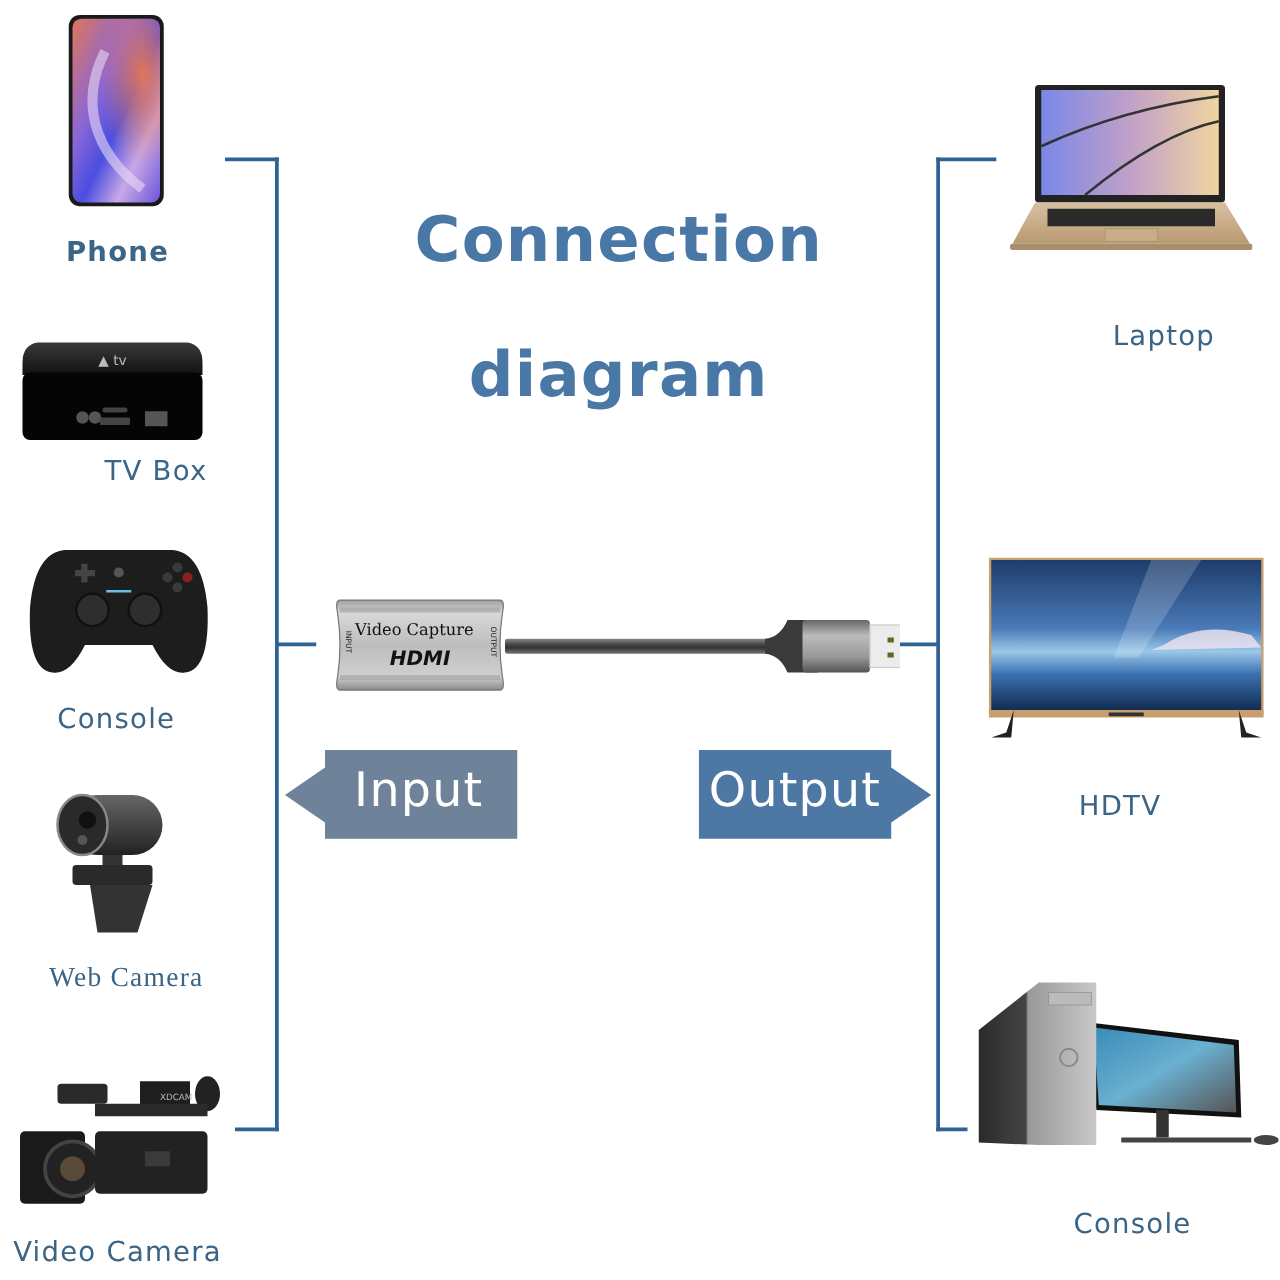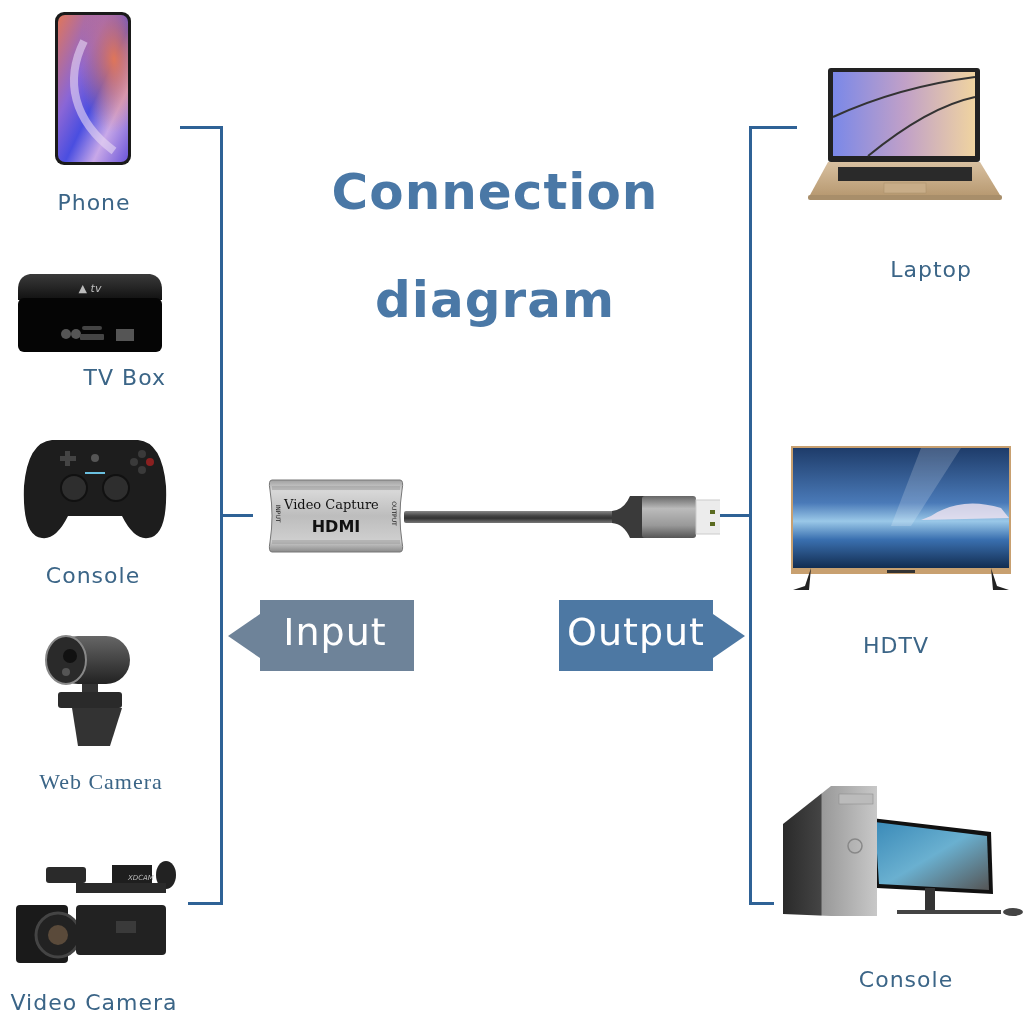--- a/index.html
+++ b/index.html
@@ -1,21 +1,21 @@
 <!DOCTYPE html>
 <html><head>
 <meta charset="utf-8">
 <style>
   html, body { margin:0; padding:0; background:#ffffff; }
   body { width:1024px; height:1024px; position:relative; overflow:hidden; font-family:"DejaVu Sans", sans-serif; }
   .abs { position:absolute; }
   .title { position:absolute; left:300px; width:390px; text-align:center; color:#4a78a6; font-weight:bold; font-family:"DejaVu Sans", sans-serif; font-size:50px; letter-spacing:1px;margin-top:45px; }
   .label { position:absolute; color:#3b6587; font-family:"DejaVu Sans", sans-serif; font-size:22px; text-align:center; letter-spacing:1px; }
   .line { position:absolute; background:#2f6296; }
-  .device { position:absolute;font-style:italic; }
+  .device { position:absolute; }
   .arrow-label { position:absolute; color:#ffffff; font-family:"DejaVu Sans", sans-serif; font-size:38px; font-weight:normal; text-align:center; letter-spacing:1px; }
 </style>
 </head>
 <body>
 
 <div class="title" style="top:118px;">Connection</div>
 <div class="title" style="top:226px;">diagram</div>
 
 <div class="line" style="left:220px; top:126px; width:3px; height:779px;"></div>
 <div class="line" style="left:180px; top:126px; width:43px; height:3px;"></div>
@@ -41,21 +41,21 @@
         <stop offset="0" stop-color="#f07a4a" stop-opacity="0.9"></stop>
         <stop offset="1" stop-color="#f07a4a" stop-opacity="0"></stop>
       </radialGradient>
     </defs>
     <rect x="1" y="1" width="76" height="153" rx="9" fill="#1a1a1a"></rect>
     <rect x="4" y="4" width="70" height="147" rx="7" fill="url(#phg)"></rect>
     <rect x="4" y="4" width="70" height="147" rx="7" fill="url(#phr)"></rect>
     <path d="M30 30 C 10 70, 20 110, 60 140" stroke="#e8d8f4" stroke-width="8" fill="none" opacity="0.6"></path>
   </svg>
 </div>
-<div class="label" style="left:20px; top:190px; width:148px;">Phone</div>
+<div class="label" style="left:20px; top:190px; width:148px;font-weight:bold;">Phone</div>
 
 <div class="device" style="left:16px; top:272px; width:148px; height:84px;">
   <svg width="148" height="84" viewBox="0 0 148 84">
     <defs>
       <linearGradient id="tvb" x1="0" y1="0" x2="0" y2="1">
         <stop offset="0" stop-color="#3a3a3a"></stop>
         <stop offset="1" stop-color="#111"></stop>
       </linearGradient>
     </defs>
     <path d="M14 2 L134 2 Q146 4 146 18 L146 28 L2 28 L2 18 Q2 4 14 2 Z" fill="url(#tvb)"></path>
@@ -132,21 +132,21 @@
         <stop offset="0.85" stop-color="#cfcfcf"></stop>
         <stop offset="1" stop-color="#8a8a8a"></stop>
       </linearGradient>
     </defs>
     <path d="M6 2 L134 2 Q138 2 136 12 Q132 38 136 64 Q138 74 134 74 L6 74 Q2 74 4 64 Q8 38 4 12 Q2 2 6 2 Z" fill="url(#cap)" stroke="#777" stroke-width="1"></path>
     <rect x="6" y="8" width="128" height="4" fill="#999" opacity="0.5"></rect>
     <rect x="6" y="62" width="128" height="4" fill="#999" opacity="0.5"></rect>
   </svg>
 </div>
 <div class="abs" style="left:284px; top:497px; width:104px; text-align:left; font-family:'DejaVu Serif', serif; font-size:13px; color:#111;">Video Capture</div>
-<div class="abs" style="left:284px; top:517px; width:104px; text-align:center; font-family:'DejaVu Sans', sans-serif; font-weight:bold; font-size:16px; color:#111;">HDMI</div>
+<div class="abs" style="left:284px; top:517px; width:104px; text-align:center; font-family:'DejaVu Sans', sans-serif; font-weight:bold; font-size:16px; color:#111;font-style:italic;">HDMI</div>
 <div class="abs" style="left:258px; top:510px; width:40px; text-align:center; font-size:6px; color:#222; transform:rotate(90deg);">INPUT</div>
 <div class="abs" style="left:374px; top:510px; width:40px; text-align:center; font-size:6px; color:#222; transform:rotate(90deg);">OUTPUT</div>
 
 <div class="abs" style="left:404px; top:511px; width:210px; height:12px; background:linear-gradient(#888,#444 40%,#333 60%,#777); border-radius:2px;"></div>
 
 <div class="device" style="left:612px; top:494px; width:108px; height:46px;">
   <svg width="108" height="46" viewBox="0 0 108 46">
     <defs>
       <linearGradient id="usbh" x1="0" y1="0" x2="0" y2="1">
         <stop offset="0" stop-color="#666"></stop>

